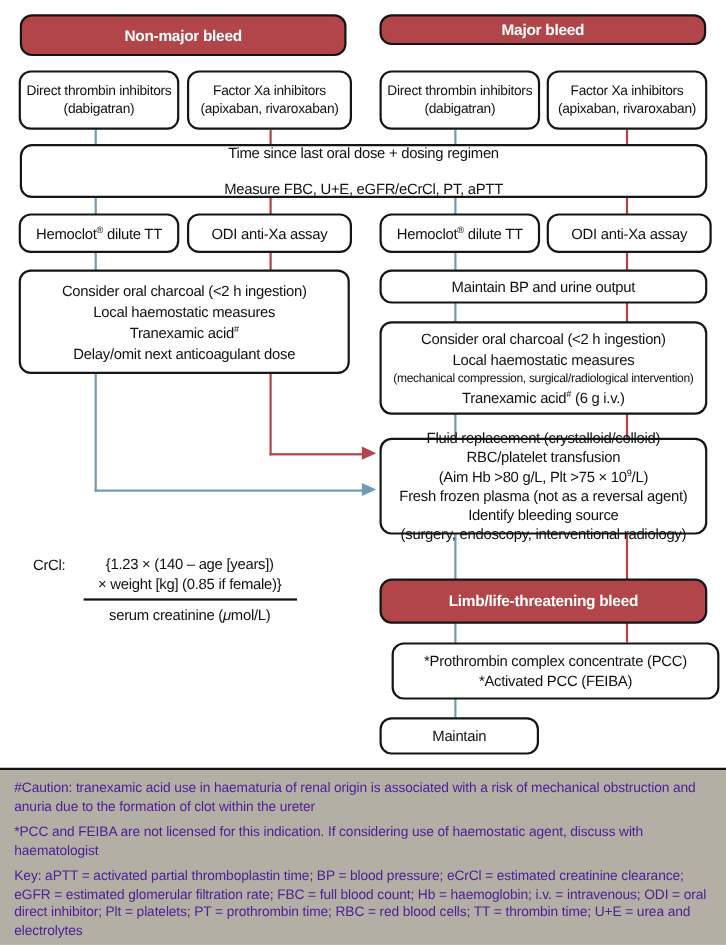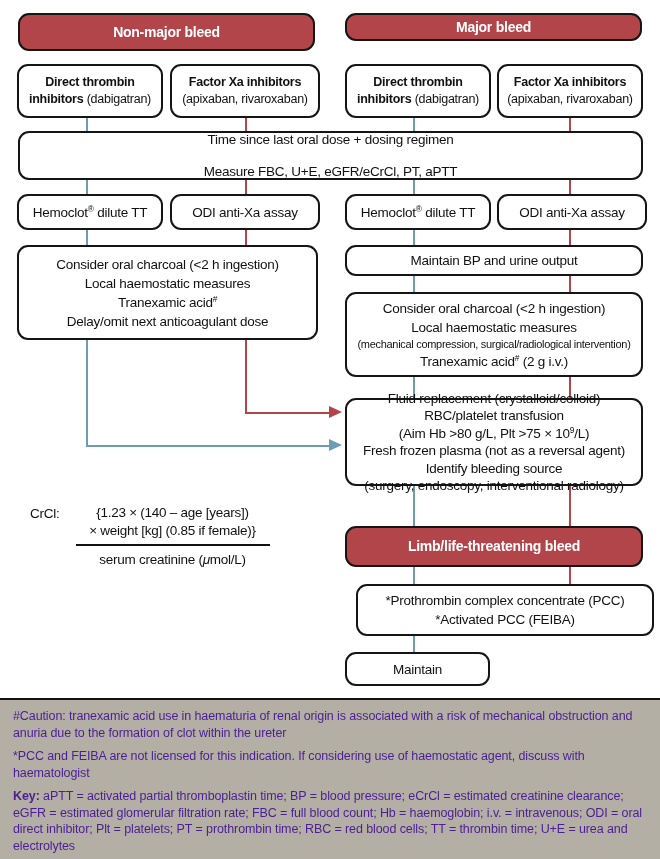--- a/index.html
+++ b/index.html
@@ -8,21 +8,21 @@
   .page { position:relative; width:660px; height:859px; background:var(--bg); overflow:hidden; color:#111; }
 
   
   .box { position:absolute; background:#fff; border:2.5px solid #151515; border-radius:11px;
          display:flex; flex-direction:column; justify-content:center; align-items:center;
          text-align:center; font-size:13.5px; line-height:19px; letter-spacing:-0.25px; z-index:2; }
   .red-head { background:var(--red); color:#fff; font-weight:bold; font-size:14px; }
   .drug { font-size:12.5px; line-height:17px; padding:2px 4px; }
   .fluid-box { line-height:17.5px; }
   .small { font-size:11px; line-height:15px; letter-spacing:-0.3px; }
-  .b { font-weight:bold; }
+  .b { font-weight:normal; }
   .i { font-style:italic; }
   .sup { vertical-align:super; font-size:0.62em; line-height:0; }
 
   
   .vline { position:absolute; width:2.5px; z-index:1; }
   .hline { position:absolute; height:2.5px; z-index:1; }
   .blue { background:var(--blue); }
   .red  { background:var(--red); }
   .arrow { position:absolute; width:0; height:0; z-index:1;
            border-top:6.5px solid transparent; border-bottom:6.5px solid transparent; }
@@ -105,21 +105,21 @@
   </div>
 
   <div class="box" style="left:345px; top:245px; width:298px; height:31px;">
     <div>Maintain BP and urine output</div>
   </div>
 
   <div class="box" style="left:345px; top:292px; width:298px; height:85px;">
     <div>Consider oral charcoal (&lt;2 h ingestion)</div>
     <div>Local haemostatic measures</div>
     <div class="small">(mechanical compression, surgical/radiological intervention)</div>
-    <div><span>Tranexamic acid</span><span class="sup">#</span><span> (2 g i.v.)</span></div>
+    <div><span>Tranexamic acid</span><span class="sup">#</span><span> (6 g i.v.)</span></div>
   </div>
 
   <div class="box fluid-box" style="left:345px; top:398px; width:298px; height:88px;">
     <div>Fluid replacement (crystalloid/colloid)</div>
     <div>RBC/platelet transfusion</div>
     <div><span>(Aim Hb &gt;80 g/L, Plt &gt;75 × 10</span><span class="sup">9</span><span>/L)</span></div>
     <div>Fresh frozen plasma (not as a reversal agent)</div>
     <div>Identify bleeding source</div>
     <div>(surgery, endoscopy, interventional radiology)</div>
   </div>

